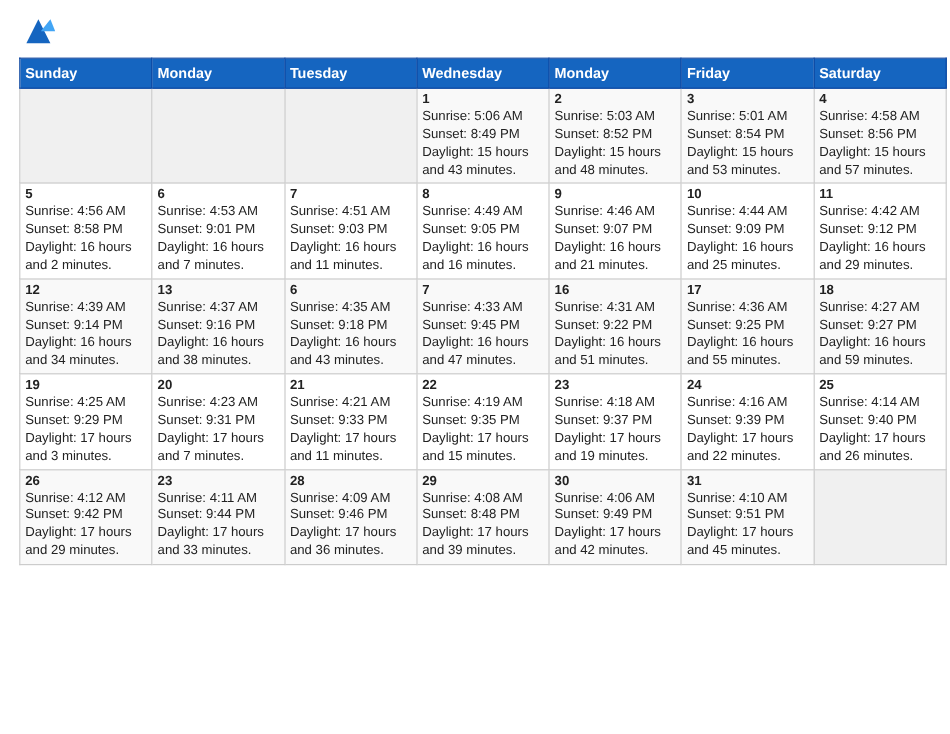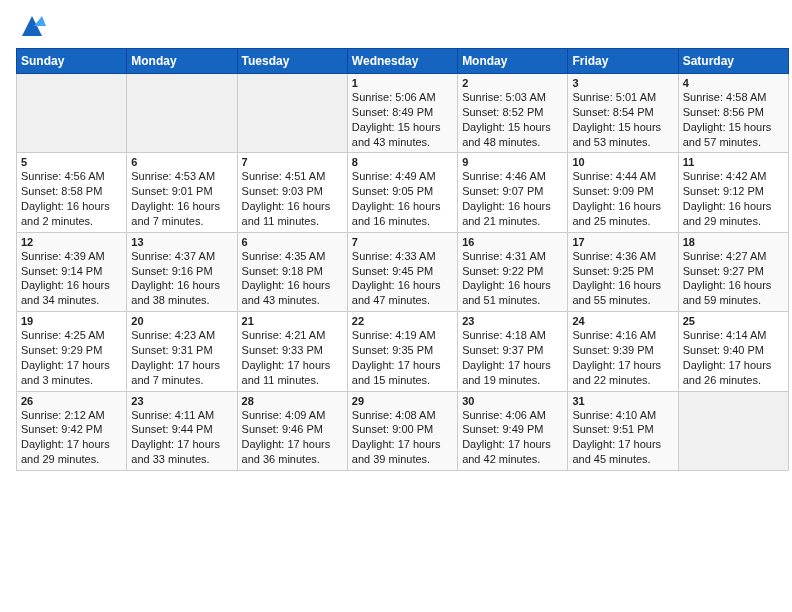--- a/index.html
+++ b/index.html
@@ -286,40 +286,40 @@
           <td>
             <span class="day-number">25</span>
             <div class="day-info">Sunrise: 4:14 AM
 Sunset: 9:40 PM
 Daylight: 17 hours and 26 minutes.</div>
           </td>
         </tr>
         <tr>
           <td>
             <span class="day-number">26</span>
-            <div class="day-info">Sunrise: 2:12 AM
+            <div class="day-info">Sunrise: 4:12 AM
 Sunset: 9:42 PM
 Daylight: 17 hours and 29 minutes.</div>
           </td>
           <td>
             <span class="day-number">23</span>
             <div class="day-info">Sunrise: 4:11 AM
 Sunset: 9:44 PM
 Daylight: 17 hours and 33 minutes.</div>
           </td>
           <td>
             <span class="day-number">28</span>
             <div class="day-info">Sunrise: 4:09 AM
 Sunset: 9:46 PM
 Daylight: 17 hours and 36 minutes.</div>
           </td>
           <td>
             <span class="day-number">29</span>
             <div class="day-info">Sunrise: 4:08 AM
-Sunset: 9:00 PM
+Sunset: 8:48 PM
 Daylight: 17 hours and 39 minutes.</div>
           </td>
           <td>
             <span class="day-number">30</span>
             <div class="day-info">Sunrise: 4:06 AM
 Sunset: 9:49 PM
 Daylight: 17 hours and 42 minutes.</div>
           </td>
           <td>
             <span class="day-number">31</span>

